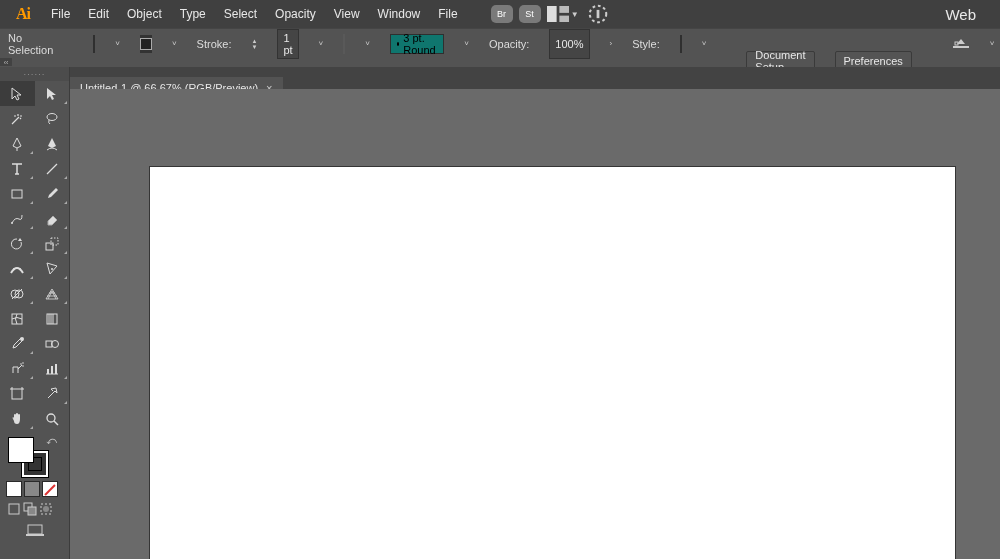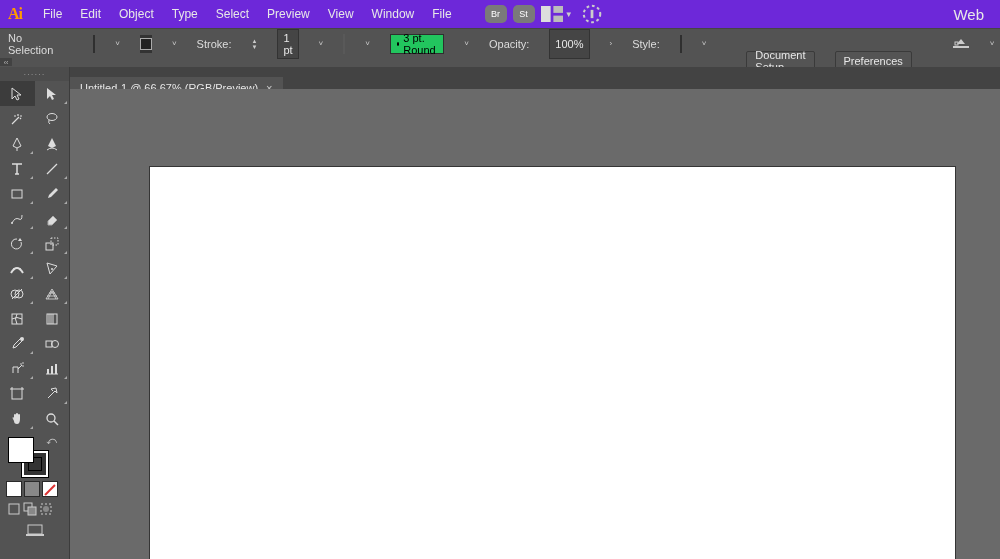--- a/index.html
+++ b/index.html
@@ -1,38 +1,38 @@
 <!DOCTYPE html>
 <html><head>
 <meta charset="utf-8">
 <style>
 * { margin:0; padding:0; box-sizing:border-box; font-family:"Segoe UI",Tahoma,sans-serif; user-select:none; }
 body { width:1000px; height:559px; background:#535353; overflow:hidden; position:relative; }
 
 
-.menubar { height:28px; background:#6d28d9; display:flex; align-items:center; padding:0 8px; color:#e8e8e8; font-size:12px; }
+.menubar { height:28px; background:#404040; display:flex; align-items:center; padding:0 16px; color:#e8e8e8; font-size:12px; }
 .app-icon { font-family:Georgia,serif; font-size:16px; font-weight:bold; color:#ff9a00; margin-right:12px; letter-spacing:-1px; }
 .menu-item { padding:4px 9px; cursor:default; }
 .menu-spacer { flex:1; }
 .menu-icon-box { width:22px; height:18px; background:#7a7a7a; display:flex; align-items:center; justify-content:center; font-size:9px; color:#fff; margin-left:6px; border-radius:5px; }
 .menu-icon-plain { width:22px; height:18px; display:flex; align-items:center; justify-content:center; margin-left:6px; }
 .workspace { padding:4px 8px; color:#e8e8e8; font-size:15px; }
 
 
 .controlbar { height:30px; background:#535353; display:flex; align-items:center; padding:0 8px; gap:20px; color:#e2e2e2; font-size:11px; border-top:1px solid #454545; }
 .ctrl-label { color:#ddd; }
 .swatch { width:18px; height:18px; border:1px solid #2f2f2f; }
 .swatch.white { background:#fff; }
 .swatch-none { width:18px; height:18px; background:#333; display:flex; align-items:center; justify-content:center; }
 .swatch-none::after { content:""; width:10px; height:10px; border:1px solid #aaa; background:#222; }
 .dd { width:12px; height:18px; display:flex; align-items:center; justify-content:center; color:#ccc; font-size:8px; }
 .field { height:20px; background:#454545; border:1px solid #333; color:#e8e8e8; font-size:11px; padding:14px 5px; display:flex; align-items:center; }
 .spinner { width:12px; display:flex; flex-direction:column; font-size:6px; color:#ccc; line-height:6px; text-align:center; }
 .longfield { width:82px; height:20px; background:#7a7a7a; border:1px solid #595959; }
-.brush-field { height:20px; background:#22c55e; color:#000; border:1px solid #2f2f2f; padding:0 6px; display:flex; align-items:center; gap:4px; font-size:11px; }
+.brush-field { height:20px; background:#0f766e; color:#000; border:1px solid #2f2f2f; padding:0 6px; display:flex; align-items:center; gap:4px; font-size:11px; }
 .brush-dot { width:4px; height:4px; background:#000; border-radius:50%; }
 .btn { height:20px; padding:0 8px; background:#545454; border:1px solid #3a3a3a; color:#e8e8e8; font-size:11px; display:flex; align-items:center; border-radius:2px;margin-top:34px; }
 .sep { width:1px; height:20px; background:#454545; }
 
 
 .collapse-strip { position:absolute; left:0; top:58px; width:12px; height:8px; background:#424242; display:flex; align-items:center; justify-content:center; font-size:7px; color:#bbb; }
 
 
 .tabbar { position:absolute; left:70px; top:67px; right:0; height:32px; background:#434343; display:flex; align-items:flex-end; }
 .tab { height:22px; background:#535353; color:#e8e8e8; font-size:11px; padding:0 10px; display:flex; align-items:center; gap:8px; }
@@ -74,21 +74,21 @@
 </head>
 <body>
 
 <div class="menubar">
   <div class="app-icon">Ai</div>
   <div class="menu-item">File</div>
   <div class="menu-item">Edit</div>
   <div class="menu-item">Object</div>
   <div class="menu-item">Type</div>
   <div class="menu-item">Select</div>
-  <div class="menu-item">Preview</div>
+  <div class="menu-item">Opacity</div>
   <div class="menu-item">View</div>
   <div class="menu-item">Window</div>
   <div class="menu-item">File</div>
   <div style="width:18px"></div>
   <div class="menu-icon-box">Br</div>
   <div class="menu-icon-box">St</div>
   <div class="menu-icon-plain">
     <svg viewBox="0 0 16 12">
         <rect x="0" y="0" width="7" height="12" fill="#ddd"></rect>
         <rect x="9" y="0" width="7" height="5" fill="#bbb"></rect>

